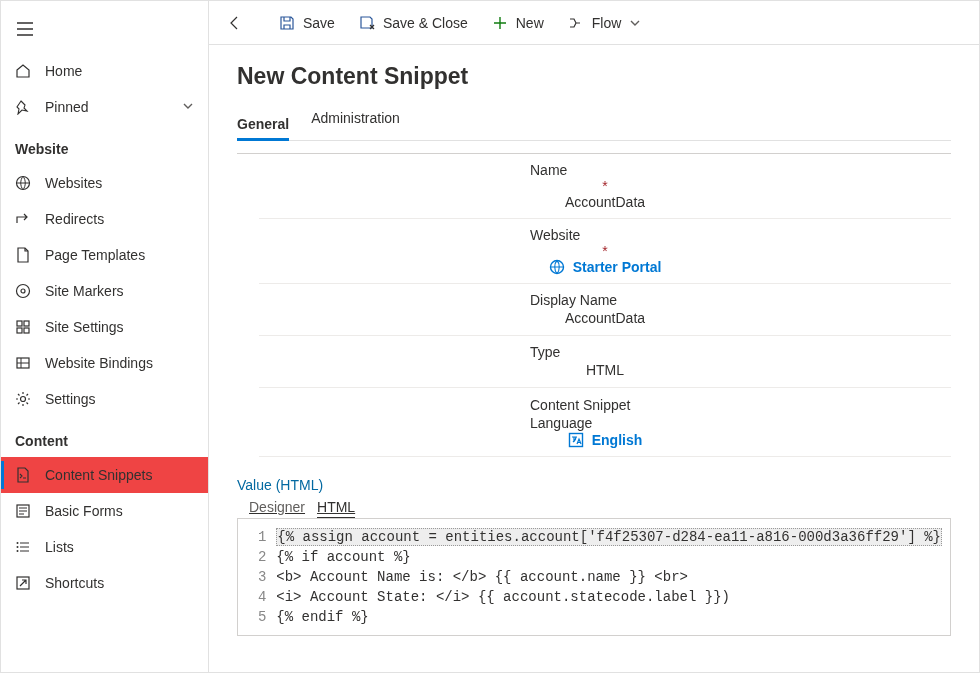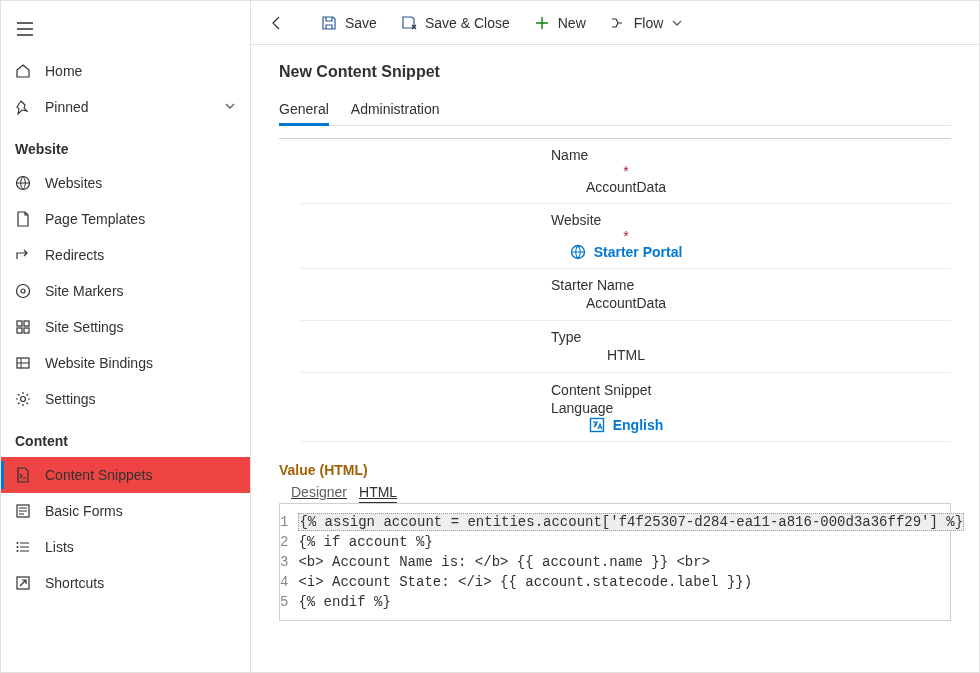--- a/index.html
+++ b/index.html
@@ -9,21 +9,21 @@
     color: #323130;
     background: #fff;
     width: 980px;
     height: 673px;
     overflow: hidden;
     display: flex;
     border: 1px solid #e1e1e1;
   }
   
   .sidebar {
-    width: 250px;
+    width: 208px;
     border-right: 1px solid #e1e1e1;
     display: flex;
     flex-direction: column;
     padding-top: 8px;
     background: #fff;
   }
   .hamburger {
     width: 48px;
     height: 40px;
     display: flex;
@@ -85,37 +85,38 @@
     cursor: pointer;
     border-radius: 2px;
   }
   .cmd-sep { width: 8px; }
   .page-body {
     padding: 18px 28px 0 28px;
     flex: 1;
     overflow: auto;
   }
   h1.page-title {
-    font-size: 16px;
+    font-size: 23px;
     font-weight: 600;
     margin-bottom: 12px;
   }
   .tabs {
     display: flex;
     gap: 22px;
     border-bottom: 1px solid #e1e1e1;
   }
   .tab {
     padding: 8px 0;
     cursor: pointer;
     position: relative;
     color: #323130;
   }
   .tab.active {
-    font-weight: 400;
+    font-weight: 700;
+    margin-top: 6px;
   }
   .tab.active::after {
     content: "";
     position: absolute;
     left: 0; right: 0; bottom: -1px;
     height: 3px;
     background: #0078d4;
   }
   .form-area {
     border-top: 1px solid #d2d0ce;
@@ -133,23 +134,22 @@
   .field-label {
     width: 150px;
     color: #323130;
     display: flex;
     align-items: flex-start;
   }
   .field-req { color: #a4262c; width: 20px; text-align: center; }
   .field-value { flex: 1; display: flex; align-items: center; gap: 8px; }
   .field-value.link { color: #0078d4; font-weight: 600; }
   .section-label {
-    color: #a16207;
+    color: #0369a1;
     margin: 20px 0 4px;
-    font-weight: bold;
   }
   .subtabs {
     display: flex;
     gap: 12px;
     padding-left: 12px;
     text-decoration: underline;
   }
   .subtab {
     color: #605e5c;
     cursor: pointer;
@@ -210,30 +210,30 @@
   <div class="sidebar-section-header">Website</div>
   <div class="sidebar-item">
     <svg width="16" height="16" viewBox="0 0 16 16">
         <circle cx="8" cy="8" r="6.5" fill="none" stroke="#323130" stroke-width="1.2"></circle>
         <path d="M1.5 8h13M8 1.5c3 3 3 10 0 13M8 1.5c-3 3-3 10 0 13" fill="none" stroke="#323130" stroke-width="1"></path>
       </svg>
     <span class="label">Websites</span>
   </div>
   <div class="sidebar-item">
     <svg width="16" height="16" viewBox="0 0 16 16">
+        <path d="M2 12V6h10M9 3l3 3-3 3" fill="none" stroke="#323130" stroke-width="1.2"></path>
+      </svg>
+    <span class="label">Redirects</span>
+  </div>
+  <div class="sidebar-item">
+    <svg width="16" height="16" viewBox="0 0 16 16">
         <path d="M3 1h7l3 3v11H3z" fill="none" stroke="#323130" stroke-width="1.2"></path>
         <path d="M10 1v3h3" fill="none" stroke="#323130" stroke-width="1.2"></path>
       </svg>
     <span class="label">Page Templates</span>
-  </div>
-  <div class="sidebar-item">
-    <svg width="16" height="16" viewBox="0 0 16 16">
-        <path d="M2 12V6h10M9 3l3 3-3 3" fill="none" stroke="#323130" stroke-width="1.2"></path>
-      </svg>
-    <span class="label">Redirects</span>
   </div>
   <div class="sidebar-item">
     <svg width="16" height="16" viewBox="0 0 16 16">
         <circle cx="8" cy="8" r="6.5" fill="none" stroke="#323130" stroke-width="1.2"></circle>
         <circle cx="8" cy="8" r="2" fill="none" stroke="#323130" stroke-width="1.2"></circle>
       </svg>
     <span class="label">Site Markers</span>
   </div>
   <div class="sidebar-item">
     <svg width="16" height="16" viewBox="0 0 16 16">
@@ -348,21 +348,21 @@
         <div class="field-req">*</div>
         <div class="field-value link">
           <svg width="16" height="16" viewBox="0 0 16 16">
               <circle cx="8" cy="8" r="6.5" fill="none" stroke="#0078d4" stroke-width="1.4"></circle>
               <path d="M1.5 8h13M8 1.5c3 3 3 10 0 13M8 1.5c-3 3-3 10 0 13" fill="none" stroke="#0078d4" stroke-width="1.1"></path>
             </svg>
           <span>Starter Portal</span>
         </div>
       </div>
       <div class="field-row">
-        <div class="field-label">Starter Name</div>
+        <div class="field-label">Display Name</div>
         <div class="field-req"></div>
         <div class="field-value">AccountData</div>
       </div>
       <div class="field-row">
         <div class="field-label">Type</div>
         <div class="field-req"></div>
         <div class="field-value">HTML</div>
       </div>
       <div class="field-row">
         <div class="field-label" style="width:150px; line-height:1.3;">Content Snippet Language</div>

